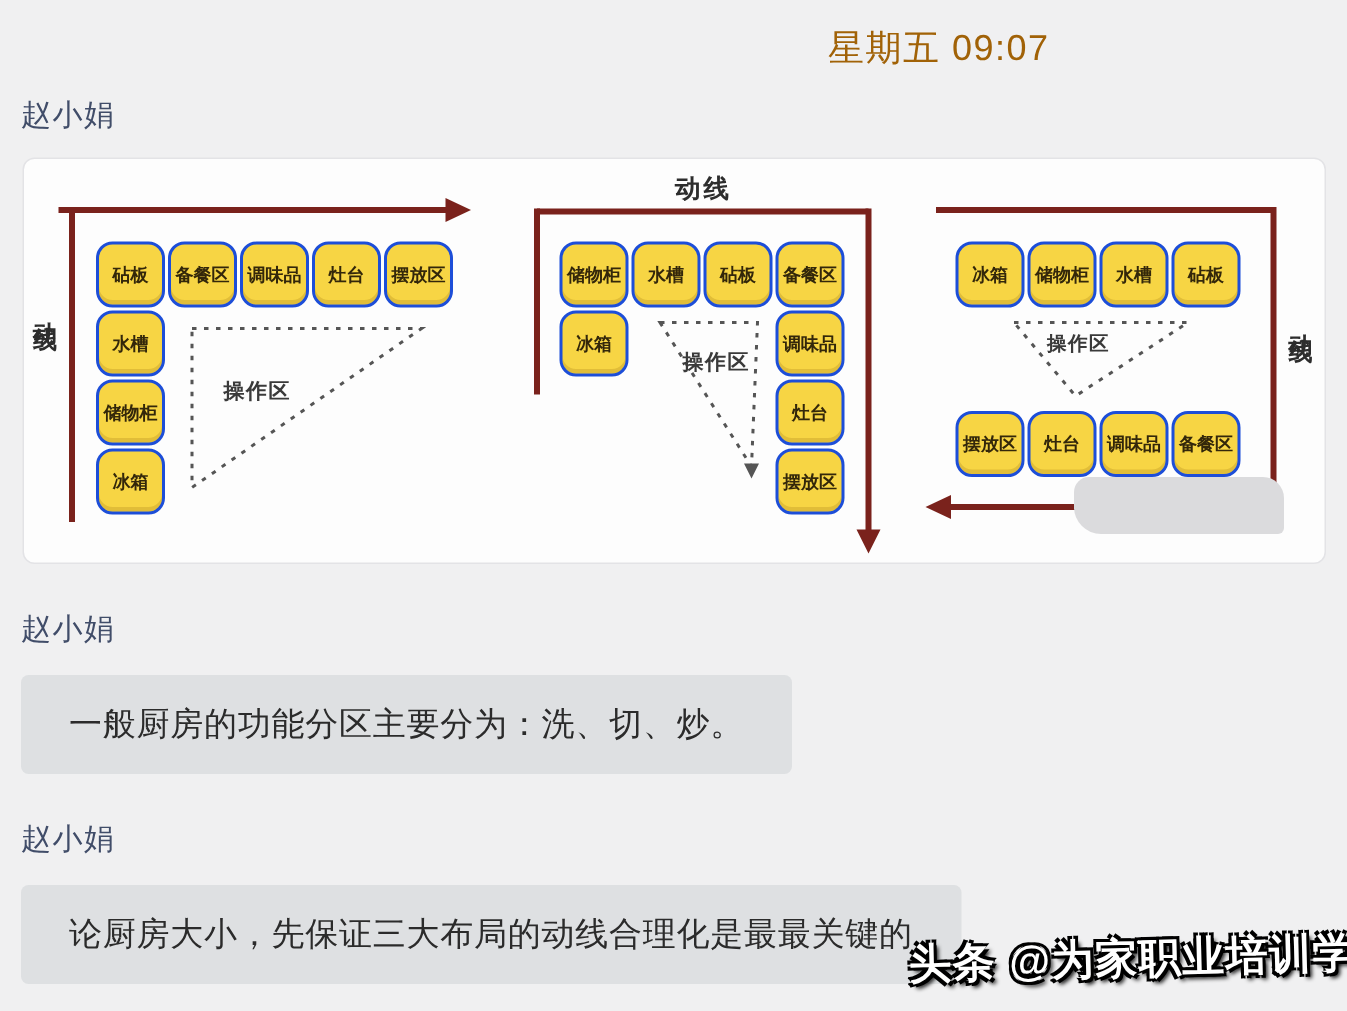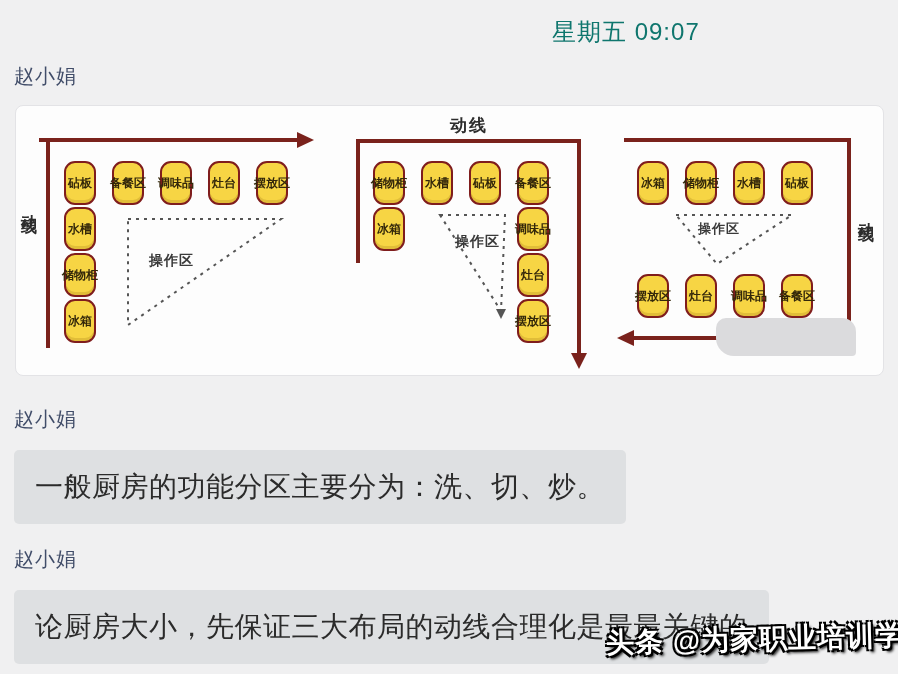--- a/index.html
+++ b/index.html
@@ -4,21 +4,21 @@
 <style>
   html,body{margin:0;padding:0;}
   body{
     width:898px;height:674px;position:relative;overflow:hidden;
     background:#f0f0f1;
     font-family:"Liberation Sans","DejaVu Sans",sans-serif;
     color:#2c2c2c;
   }
   .timestamp{
     position:absolute;left:552px;top:16px;
-    font-size:24px;color:#0f766e;letter-spacing:1px;
+    font-size:24px;color:#a16207;letter-spacing:1px;
   }
   .sender-name{
     position:absolute;left:14px;
     font-size:20px;color:#414d69;letter-spacing:1px;
   }
   .image-card{
     position:absolute;left:15px;top:105px;width:869px;height:271px;
     background:#fdfdfd;border:1px solid #e3e3e6;border-radius:8px;
     box-sizing:border-box;
   }
@@ -30,34 +30,34 @@
   }
   .flow-label-h{
     position:absolute;font-size:17px;color:#2d2d2d;font-weight:bold;
     letter-spacing:2px;text-align:center;width:70px;
   }
   .workarea-label{
     position:absolute;font-size:14px;color:#3a3a3a;font-weight:bold;letter-spacing:1px;
   }
   .box-row{position:absolute;}
   .kbox{
-    position:absolute;width:32px;height:44px;box-sizing:border-box;
-    background:#f7d544;border:2px solid #7f1d1d;border-radius:11px;
+    position:absolute;width:46px;height:44px;box-sizing:border-box;
+    background:#f7d544;border:2px solid #1d4ed8;border-radius:11px;
     display:flex;align-items:center;justify-content:center;
     font-size:12px;font-weight:bold;color:#33270a;white-space:nowrap;
     box-shadow:inset 0 -3px 0 rgba(160,120,20,.25);
   }
   .gray-blob{
     position:absolute;left:700px;top:212px;width:140px;height:38px;
     background:#dbdbdd;border-radius:10px 14px 4px 18px;
   }
   .bubble{
     position:absolute;left:14px;display:inline-block;
     background:#dee0e2;border-radius:5px;
-    padding:18px 21px;font-size:28px;color:#2b2b2b;
+    padding:18px 32px;font-size:22px;color:#2b2b2b;
     letter-spacing:.5px;white-space:nowrap;
   }
   .watermark{
     position:absolute;left:606px;top:620px;
     font-size:28px;font-weight:bold;color:#ffffff;letter-spacing:1px;
     transform:rotate(-1.5deg);white-space:nowrap;
     text-shadow:2px 2px 0 #000,-2px -2px 0 #000,2px -2px 0 #000,-2px 2px 0 #000,3px 3px 3px #000;
   }
 </style>
 </head>

